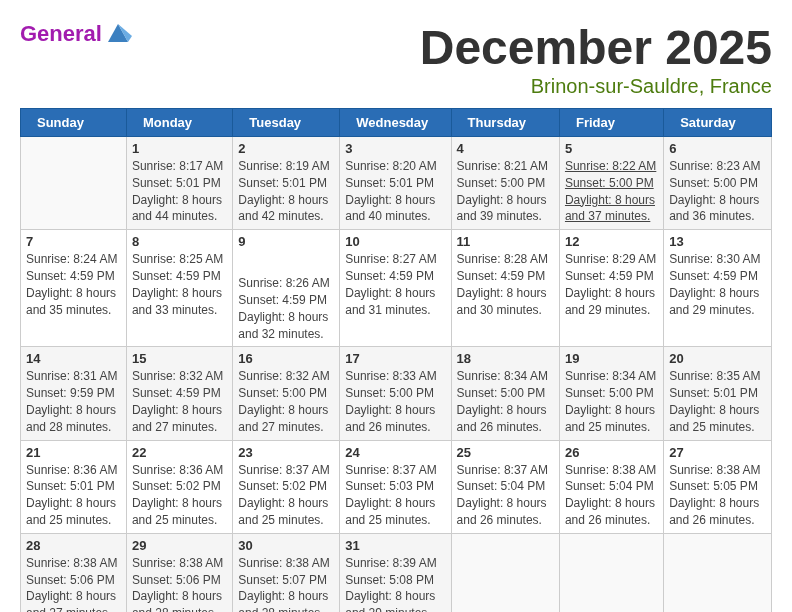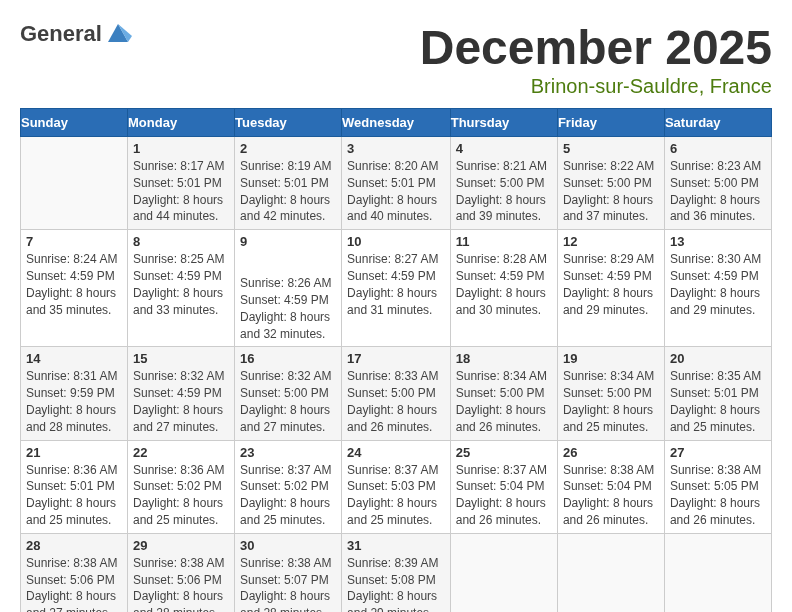--- a/index.html
+++ b/index.html
@@ -20,21 +20,21 @@
       display: flex;
       align-items: center;
     }
     .logo-text {
       font-size: 22px;
       font-weight: bold;
       color: #333;
       line-height: 1.1;
     }
     .logo-text span {
-      color: #404040;
+      color: #a21caf;
     }
     .logo-icon {
       width: 28px;
       height: 28px;
       margin-left: 2px;
       position: relative;
       top: -2px;
     }
     .title-block {
       text-align: right;
@@ -51,21 +51,21 @@
     table {
       width: 100%;
       border-collapse: collapse;
       border: 1px solid #ccc;
     }
     thead tr th {
       background-color: #2a6db5;
       color: #fff;
       font-size: 13px;
       font-weight: bold;
-      padding: 6px 0;
+      padding: 6px 16px;
       text-align: left;
       border: 1px solid #1a5a9a;
       margin-left: 48px;
     }
     tbody tr {
       border: 1px solid #ccc;
     }
     tbody tr:nth-child(odd) {
       background-color: #f5f5f5;
     }
@@ -156,21 +156,21 @@
         </td>
         <td>
           <span class="day-number">4</span>
           <div class="day-info" style="white-space: pre-line;">Sunrise: 8:21 AM
 Sunset: 5:00 PM
 Daylight: 8 hours
 and 39 minutes.</div>
         </td>
         <td>
           <span class="day-number">5</span>
-          <div class="day-info" style="white-space: pre-line;">Sunrise: 8:22 AM
+          <div class="day-info" style="white-space: pre-line; text-decoration: underline;">Sunrise: 8:22 AM
 Sunset: 5:00 PM
 Daylight: 8 hours
 and 37 minutes.</div>
         </td>
         <td>
           <span class="day-number">6</span>
           <div class="day-info" style="white-space: pre-line;">Sunrise: 8:23 AM
 Sunset: 5:00 PM
 Daylight: 8 hours
 and 36 minutes.</div>

